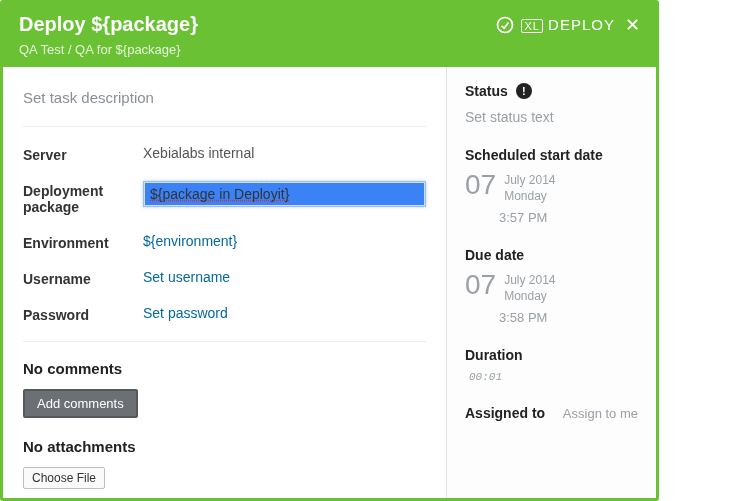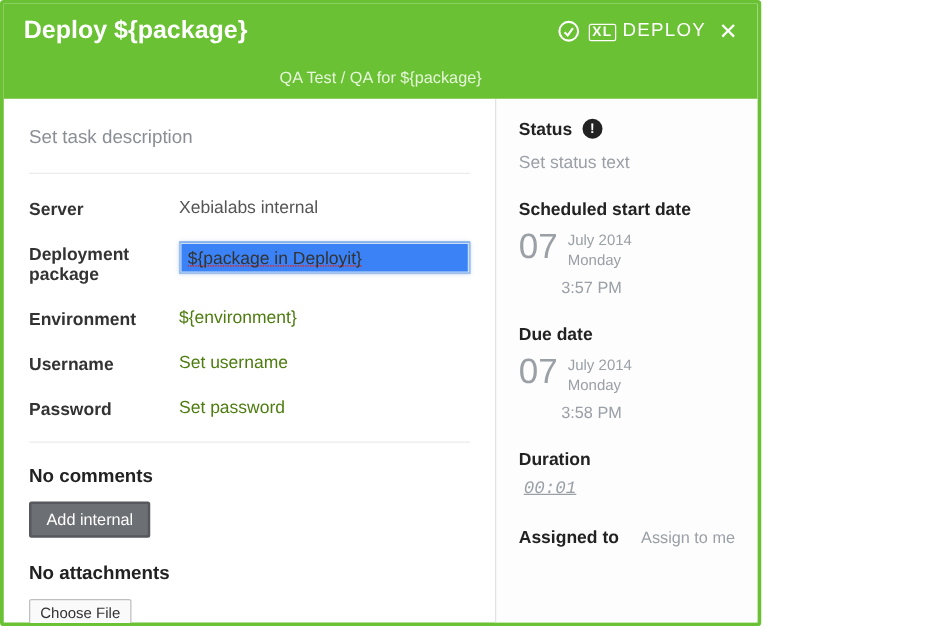--- a/index.html
+++ b/index.html
@@ -1,55 +1,55 @@
 <!DOCTYPE html>
 <html><head>
 <meta charset="utf-8">
 <style>
   * { box-sizing: border-box; margin: 0; padding: 0; }
   html, body { width: 750px; height: 501px; font-family: "Helvetica Neue", Arial, sans-serif; background: #fff; }
   .modal {
-    width: 609px; height: 501px;
+    width: 659px; height: 501px;
     border: 3px solid #69c133;
     border-radius: 3px;
     background: #fff;
     display: flex; flex-direction: column;
     overflow: hidden;
   }
   .header {
     background: #69c133;
     color: #fff;
     padding: 10px 16px 10px 16px;
     display: flex; flex-direction: column;
     position: relative;
   }
   .header-top { display: flex; align-items: center; justify-content: space-between; }
   .title { font-size: 20px; font-weight: 600; }
   .brand { display: flex; align-items: center; gap: 6px; font-weight: 300; letter-spacing: 1px; font-size: 15px; }
   .brand-icon { width: 20px; height: 20px; }
   .close { color: #fff; font-size: 18px; cursor: pointer; margin-left: 10px; }
-  .breadcrumb { font-size: 13px; margin-top: 18px; color: #e6f6da; font-weight: 500; text-align: center; }
+  .breadcrumb { font-size: 13px; margin-top: 6px; color: #e6f6da; font-weight: 500; }
   .body { flex: 1; display: flex; overflow: hidden; }
   .main { flex: 1; padding: 22px 20px 16px 20px; overflow: auto; }
   .sidebar {
     width: 210px;
     border-left: 1px solid #e2e2e2;
     padding: 16px 18px 16px 18px;
     overflow: auto;
     background: #fdfdfd;
   }
   .desc-placeholder {
     color: #8a8f95; font-size: 15px; margin-bottom: 20px;
     cursor: text;
   }
   .divider { border: none; border-top: 1px solid #ececec; margin: 10px 0 18px 0; }
   .form-row { display: flex; align-items: flex-start; margin-bottom: 18px; }
   .form-label { width: 120px; flex-shrink: 0; color: #333; font-size: 14px; font-weight: 600; padding-top: 2px; }
   .form-value { flex: 1; color: #555; font-size: 14px; }
-  .placeholder-text { color: #4d7c0f; }
+  .placeholder-text { color: #0369a1; }
   .input-highlight {
     width: 100%;
     padding: 4px 6px;
     font-size: 14px;
     border: 1px solid #9bbfe8;
     box-shadow: inset 0 0 0 1px #c9dff6, 0 0 3px rgba(120,160,220,0.5);
     outline: none;
     background: #3b82f6;
     color: #333;
     text-decoration: underline dotted #d32f2f;
@@ -79,39 +79,39 @@
   }
   
   .side-label { font-size: 14px; font-weight: 700; color: #222; display: flex; align-items: center; gap: 8px; }
   .alert-icon { width: 16px; height: 16px; border-radius: 50%; background: #222; color: #fff; font-size: 11px; font-weight: 700; display: flex; align-items: center; justify-content: center; }
   .side-placeholder { color: #9aa0a6; font-size: 14px; margin-top: 10px; cursor: text; }
   .side-block { margin-bottom: 22px; }
   .date-display { display: flex; align-items: flex-start; gap: 8px; margin-top: 8px; color: #9aa0a6; }
   .date-day { font-size: 28px; font-weight: 300; line-height: 1; }
   .date-meta { font-size: 12px; line-height: 1.3; padding-top: 2px; }
   .date-time { font-size: 13px; color: #9aa0a6; margin-top: 6px; padding-left: 34px; }
-  .duration-val { font-family: "Courier New", monospace; font-style: italic; color: #9aa0a6; font-size: 14px; margin-top: 8px; padding-left: 4px; text-decoration: underline; }
+  .duration-val { font-family: "Courier New", monospace; font-style: italic; color: #9aa0a6; font-size: 11px; margin-top: 8px; padding-left: 4px; }
   .assigned-row { display: flex; justify-content: space-between; align-items: flex-end; }
   .assign-link { color: #9aa0a6; font-size: 13px; cursor: pointer; }
 </style>
 </head>
 <body>
 
 <div class="modal">
   <div class="header">
     <div class="header-top">
       <div class="title">Deploy ${package}</div>
       <div style="display:flex;align-items:center;">
         <div class="brand">
           <svg class="brand-icon" viewBox="0 0 24 24" fill="none" stroke="#fff" stroke-width="2">
             <circle cx="12" cy="12" r="9"></circle>
             <path d="M8 13 l3 3 l5 -7"></path>
           </svg>
           <span>
-            <span style="font-weight:700;border:1px solid #fff;border-radius:2px;padding:0 2px;font-size:11px;">XL</span>
+            <span style="font-weight:400;border:1px solid #fff;border-radius:2px;padding:0 2px;font-size:11px;">XL</span>
             <span>DEPLOY</span>
           </span>
         </div>
         <span class="close">✕</span>
       </div>
     </div>
     <div class="breadcrumb">QA Test / QA for ${package}</div>
   </div>
 
   <div class="body">
@@ -142,21 +142,21 @@
       </div>
 
       <div class="form-row">
         <div class="form-label">Password</div>
         <div class="form-value placeholder-text">Set password</div>
       </div>
 
       <hr class="divider">
 
       <div class="section-heading">No comments</div>
-      <span class="btn btn-dark">Add internal</span>
+      <span class="btn btn-dark">Add comments</span>
 
       <div class="section-heading" style="margin-top:20px;">No attachments</div>
       <span class="btn btn-light">Choose File</span>
     </div>
 
     <div class="sidebar">
       <div class="side-block">
         <div class="side-label">
           <span>Status</span>
           <span class="alert-icon">!</span>

